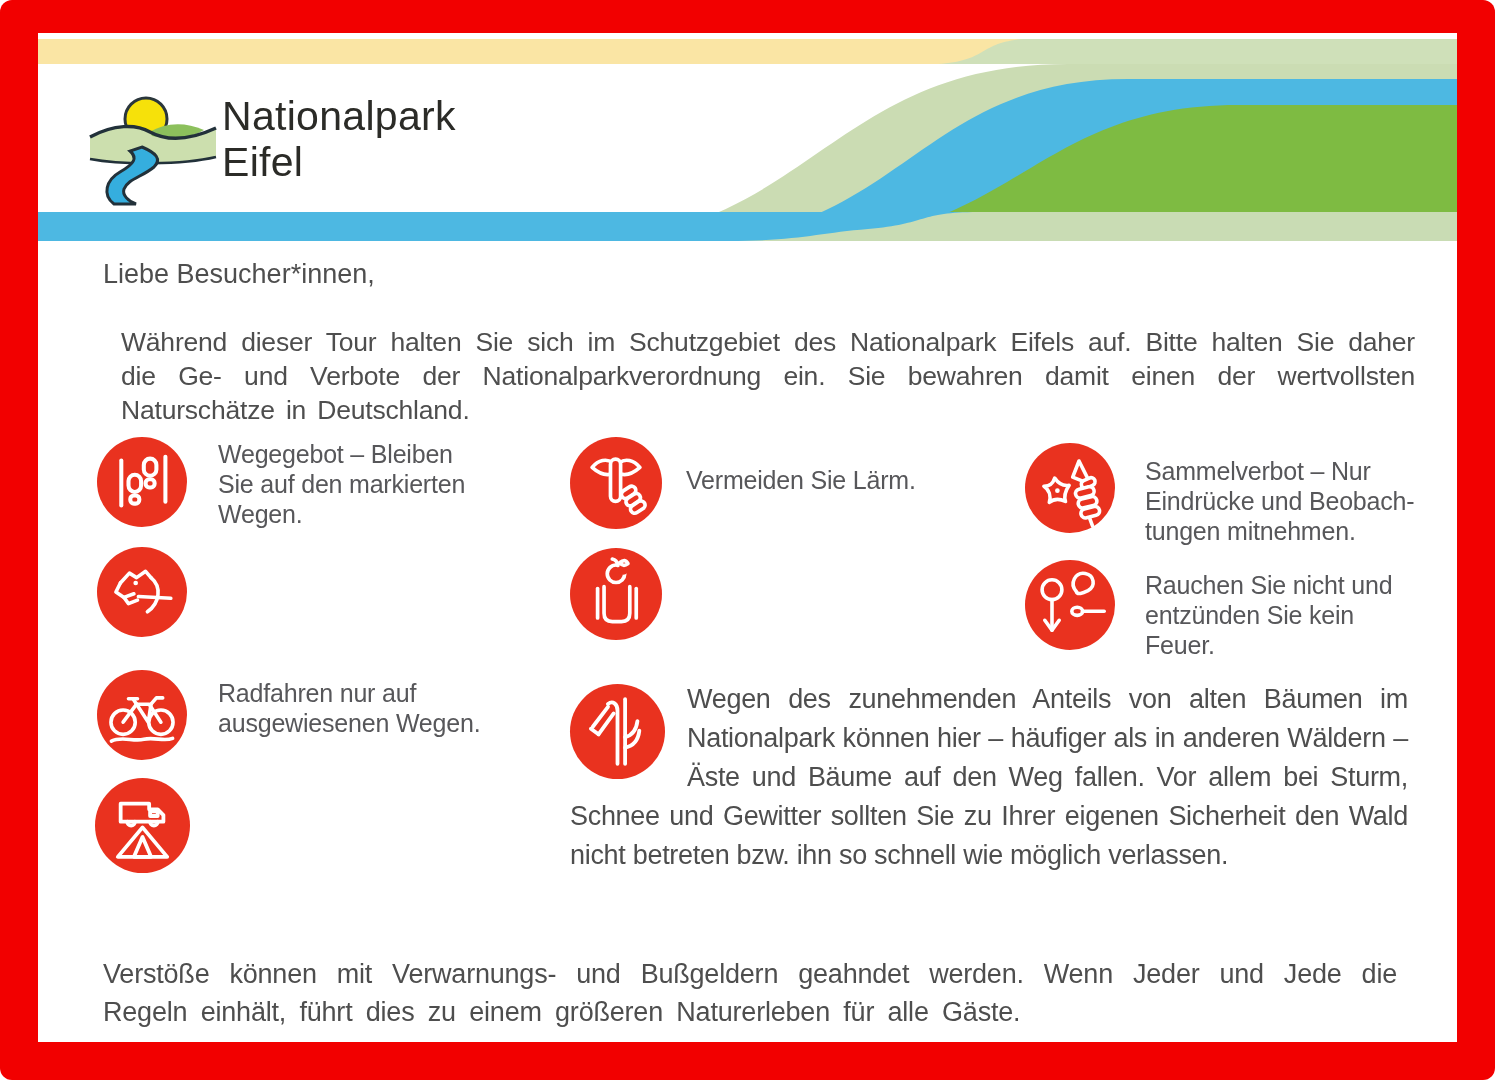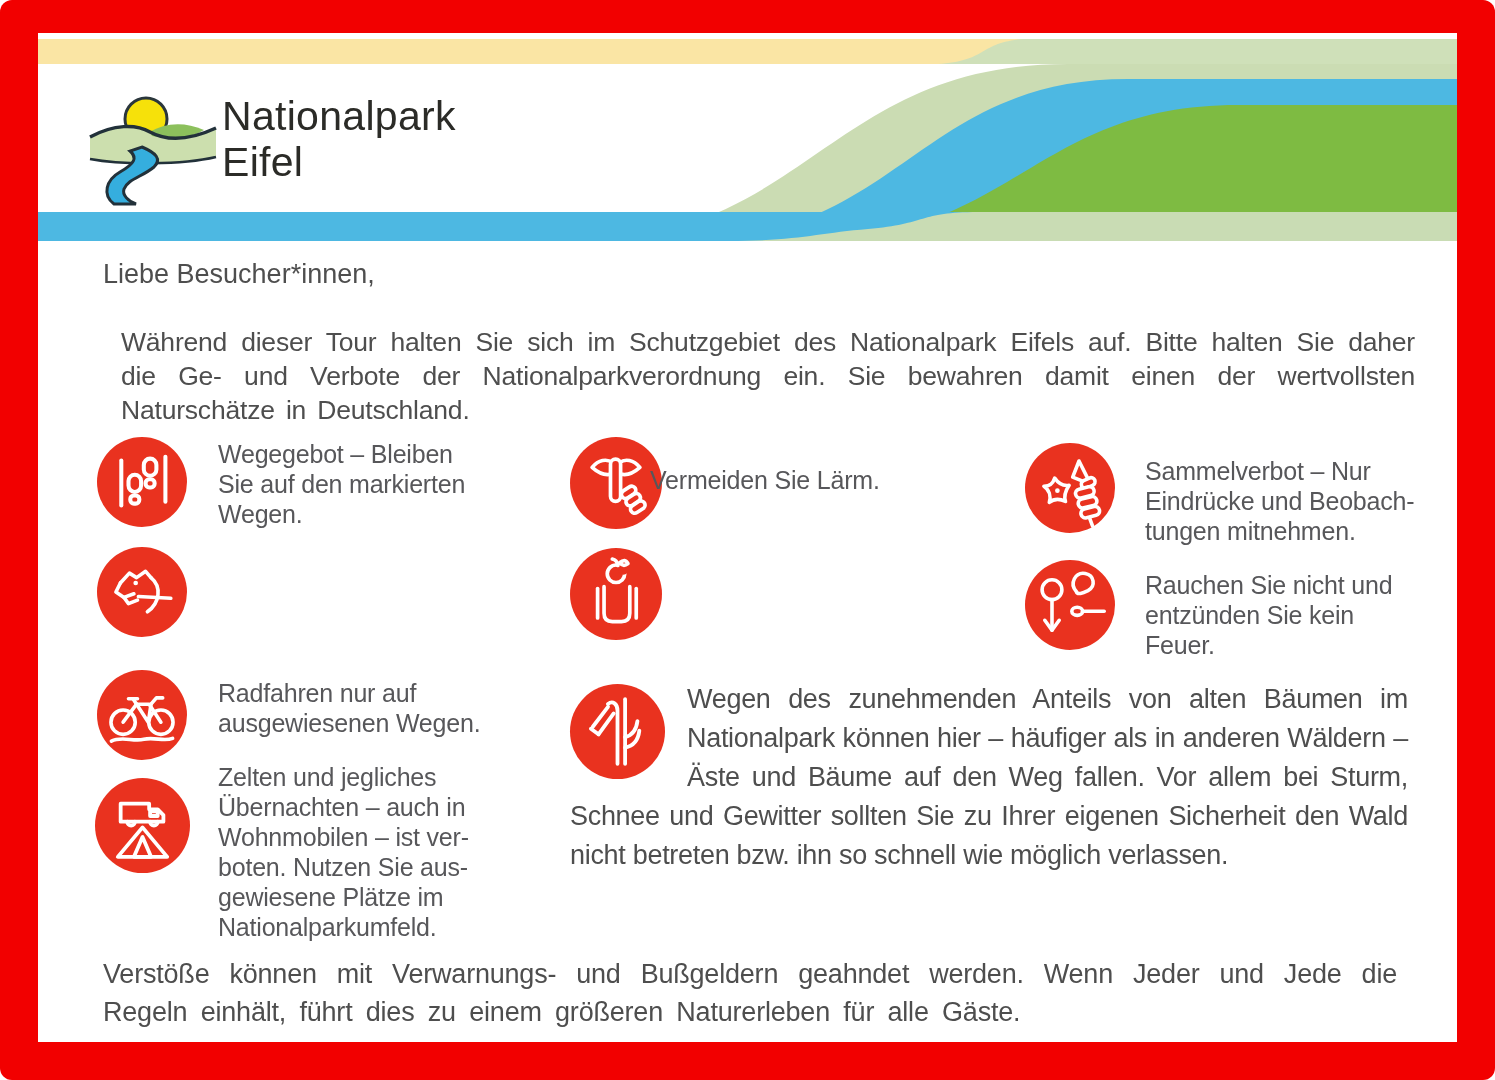--- a/index.html
+++ b/index.html
@@ -29,21 +29,21 @@
 
   .rule-icon{position:absolute;width:90px;height:90px;border-radius:50%;background:var(--icon-red);}
   .rule-icon svg{width:100%;height:100%;display:block;}
   .rule-text{position:absolute;font-size:25px;line-height:30px;color:var(--text-rule);
              letter-spacing:-.2px;white-space:pre-line;}
 
   .i1{left:59px;top:404px;} .t1{left:180px;top:406px;width:300px;}
   .i2{left:59px;top:514px;} .t2{left:180px;top:517px;width:300px;}
   .i3{left:59px;top:637px;} .t3{left:180px;top:645px;width:300px;}
   .i4{left:57px;top:745px;width:95px;height:95px;} .t4{left:180px;top:729px;width:300px;}
-  .i5{left:532px;top:404px;width:92px;height:92px;} .t5{left:612px;top:432px;width:310px;}
+  .i5{left:532px;top:404px;width:92px;height:92px;} .t5{left:648px;top:432px;width:310px;}
   .i6{left:532px;top:515px;width:92px;height:92px;} .t6{left:652px;top:517px;width:310px;}
   .i7{left:987px;top:410px;} .t7{left:1107px;top:423px;width:290px;}
   .i8{left:987px;top:527px;} .t8{left:1107px;top:537px;width:290px;}
 
   .tree-block{position:absolute;left:532px;top:647px;width:838px;font-size:27px;line-height:39px;
               color:var(--text-dark);text-align:justify;letter-spacing:-.3px;}
   .tree-block .tree-icon{float:left;width:95px;height:95px;border-radius:50%;background:var(--icon-red);
               margin:4px 22px 6px 0;}
   .tree-block .tree-icon svg{width:100%;height:100%;display:block;}
 
@@ -132,26 +132,20 @@
     <div class="rule-icon i4">
       <svg viewBox="0 0 100 100" fill="none" stroke="#fff" stroke-width="4" stroke-linecap="round" stroke-linejoin="round">
         <path d="M27,27 H57 V33 H66 L72,39 V46 H27 Z"></path>
         <rect x="58" y="35" width="8" height="5"></rect>
         <path d="M34,46 a4,4 0 0 0 8,0"></path>
           <path d="M58,46 a4,4 0 0 0 8,0"></path>
         <path d="M50,52 L24,83 H76 Z"></path>
         <path d="M50,62 L41,83 H59 Z"></path>
       </svg>
     </div>
-    <div class="rule-text t4">Zelten und jegliches
-Übernachten – auch in
-Wohnmobilen – ist ver-
-boten. Nutzen Sie aus-
-gewiesene Plätze im
-Nationalparkumfeld.</div>
 
     <div class="rule-icon i5">
       <svg viewBox="0 0 100 100" fill="none" stroke="#fff" stroke-width="4" stroke-linecap="round" stroke-linejoin="round">
         <path d="M24,33 C31,25 40,23 46,28 C48,30 52,30 54,28 C60,23 69,25 76,33 C67,41 58,43 50,38 C42,43 33,41 24,33 Z"></path>
         <rect x="44" y="24" width="11" height="46" rx="5.5" fill="#e9321f"></rect>
         <g fill="#e9321f">
           <rect x="55" y="56" width="17" height="9" rx="4.5" transform="rotate(-33 63 60)"></rect>
           <rect x="60" y="64" width="17" height="9" rx="4.5" transform="rotate(-33 68 68)"></rect>
           <rect x="65" y="72" width="17" height="9" rx="4.5" transform="rotate(-33 73 76)"></rect>
         </g>

